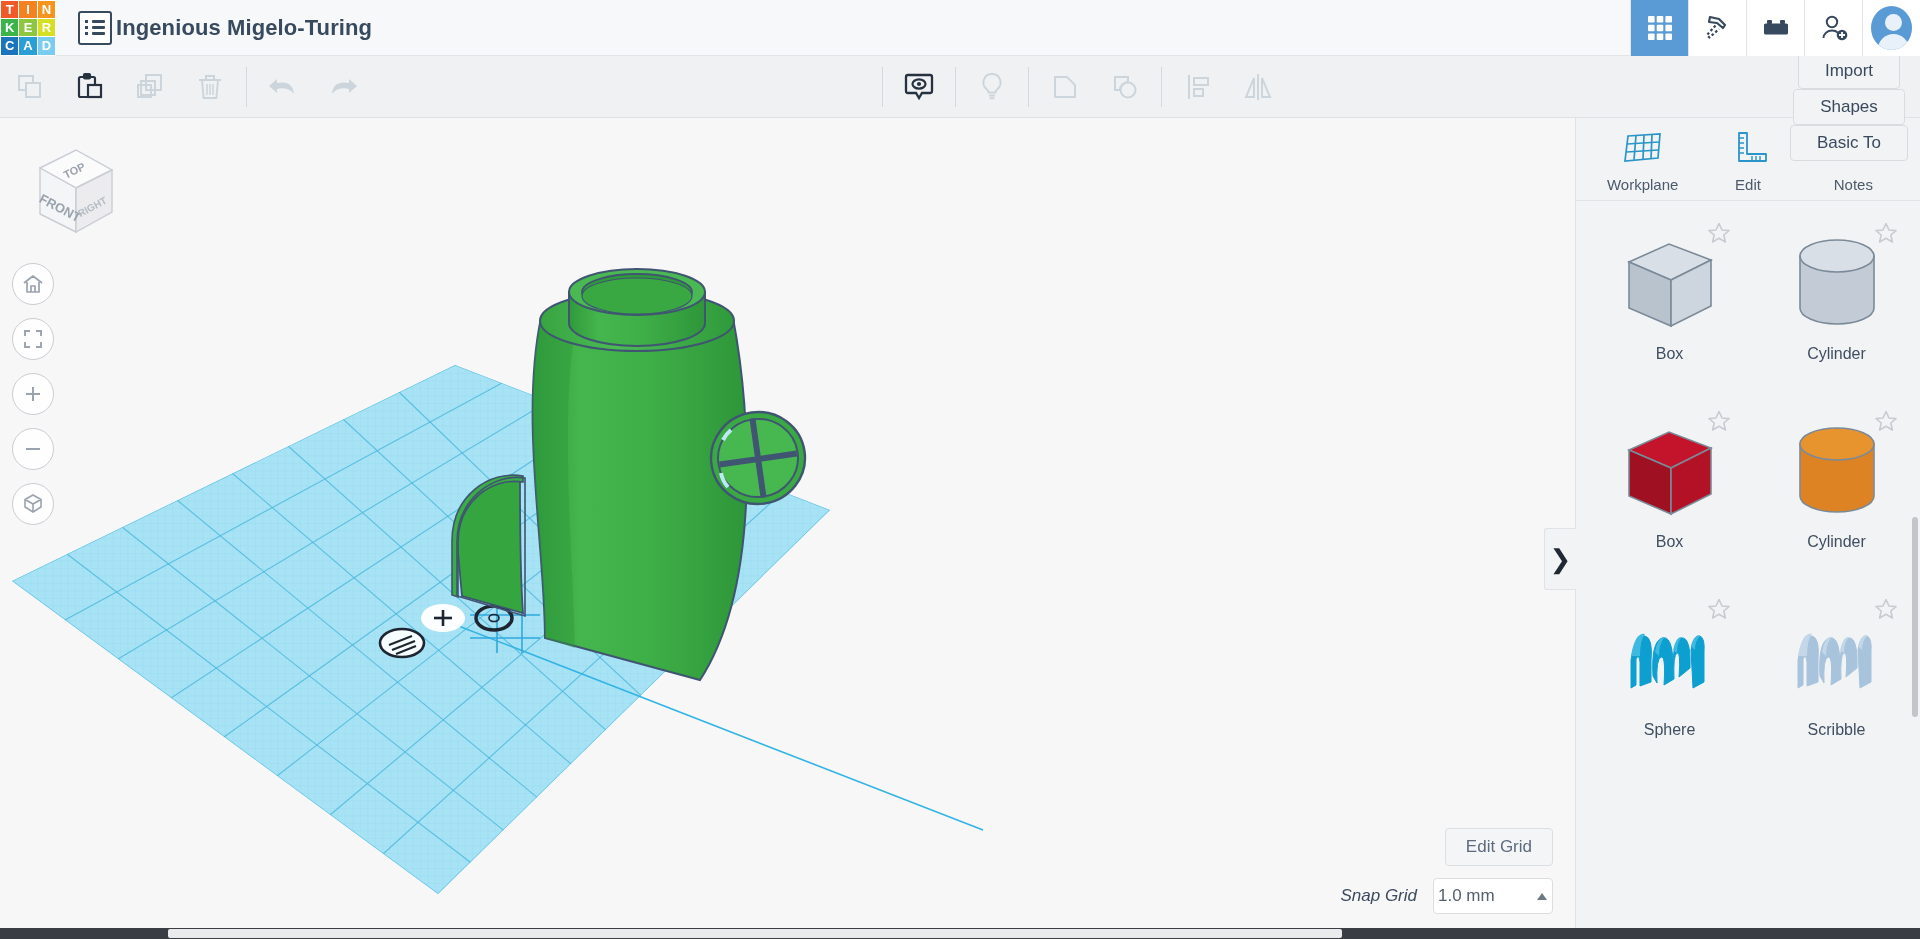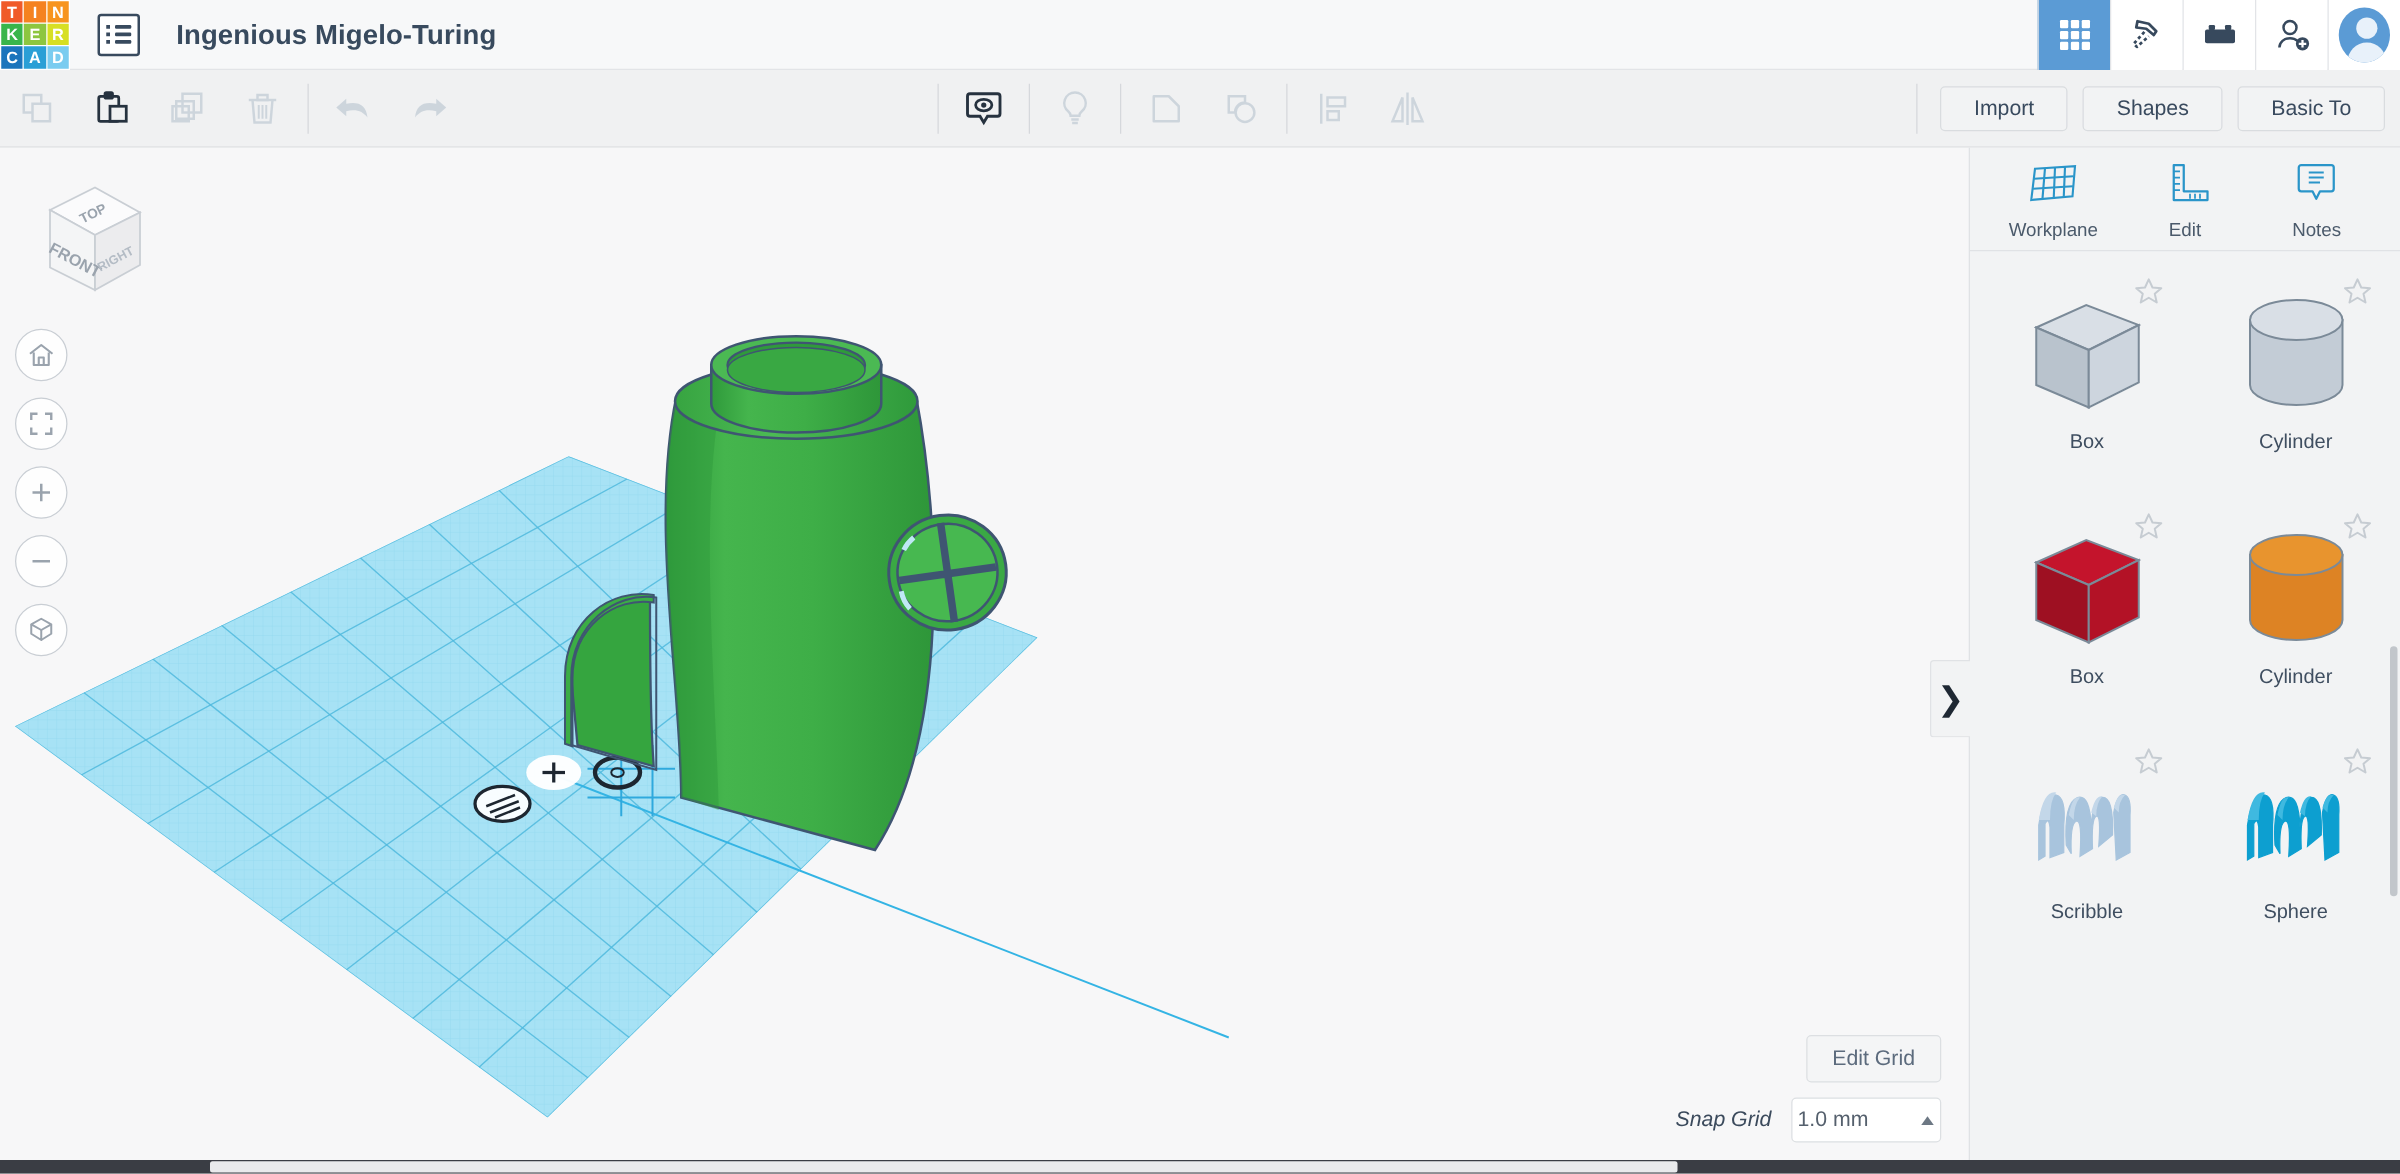--- a/index.html
+++ b/index.html
@@ -24,42 +24,42 @@
     display:flex; align-items:center; justify-content:center;
     color:#fff; font-weight:bold; font-size:13px; line-height:1;
     font-family:"Liberation Sans", sans-serif;
   }
   .hamburger-btn {
     margin-left:22px; width:34px; height:34px; border:2px solid #384a5e; border-radius:3px;
     display:flex; flex-direction:column; justify-content:center; gap:3px; padding:0 5px; cursor:pointer; background:#fff;
   }
   .hamburger-btn i { display:block; height:3px; background:#384a5e; border-radius:1px; position:relative; margin-left:7px;}
   .hamburger-btn i:before { content:""; position:absolute; left:-7px; top:0; width:3px; height:3px; background:#384a5e; }
-  .doc-title { margin-left:29px; font-size:22px; font-weight:bold; color:#384a5e; letter-spacing:.1px; }
+  .doc-title { margin-left:4px; font-size:22px; font-weight:bold; color:#384a5e; letter-spacing:.1px; }
   .top-right { margin-left:auto; display:flex; align-items:stretch; height:56px; }
   .top-icon {
     width:58px; height:56px; display:flex; align-items:center; justify-content:center;
     border-left:1px solid #e2e4e7; background:#fff; cursor:pointer;
   }
   .top-icon.active { background:#5b9bd5; }
   .top-icon.avatar-cell { border-left:1px solid #e2e4e7; padding:0 8px; }
   .avatar { width:44px; height:44px; border-radius:50%; background:#5b9bd5; overflow:hidden; position:relative; }
   .avatar .head { position:absolute; width:17px; height:17px; border-radius:50%; background:#e8f1fa; left:13.5px; top:8px; }
   .avatar .body { position:absolute; width:31px; height:20px; border-radius:16px 16px 0 0; background:#e8f1fa; left:6.5px; top:28px; }
 
   
   .toolbar {
     height:62px; min-height:62px; background:#f0f1f2; display:flex; align-items:center;
     border-bottom:1px solid #dfe1e4; position:relative; z-index:15;
   }
   .tgroup { display:flex; align-items:center; height:100%; }
   .tsep { width:1px; height:40px; background:#d5d8dc; margin:0 6px; }
   .tbtn { width:60px; height:62px; display:flex; align-items:center; justify-content:center; cursor:pointer; }
   .tbtn.dim { opacity:.42; }
-  .toolbar-right { margin-left:auto; display:flex; align-items:center; }
+  .toolbar-right { margin-left:auto; display:flex; align-items:center;flex-direction:column; }
   .txtbtn {
     height:36px; padding:0 26px; margin-right:12px; background:#f2f3f4;
     border:1px solid #d9dcdf; border-radius:4px; color:#394a5e; font-size:17px;
     display:flex; align-items:center; justify-content:center; cursor:pointer;
   }
   .toolbar-mid { display:flex; align-items:center; margin-left:auto; }
 
   
   .main { flex:1; display:flex; position:relative; min-height:0; }
   .viewport { flex:1; position:relative; background:#f7f7f8; overflow:hidden; }
@@ -588,56 +588,56 @@
                 </svg>
               </div>
               <div class="shape-name">Cylinder</div>
             </div>
             <div class="shape-cell">
               <div class="shape-star"><svg width="24" height="24" viewBox="0 0 24 24">
     <path d="M12 2.5 L15 9 L22 9.6 L16.8 14 L18.4 21 L12 17.2 L5.6 21 L7.2 14 L2 9.6 L9 9 Z" fill="none" stroke="#c6ccd2" stroke-width="1.6" stroke-linejoin="round"></path>
                 </svg></div>
               <div class="shape-art">
                 <svg width="118" height="108" viewBox="0 0 118 108">
+                  <g fill="#0d9fd0" stroke="#0d9fd0" stroke-width="1">
+        <path d="M20 54 q4 -26 14 -24 q8 2 6 24 l0 22 l-11 4 l0 -24 q-1 -9 -4 -3 l0 26 l-5 3 z"></path>
+        <path d="M42 70 q-2 -34 9 -38 q10 -3 11 24 q1 -22 8 -24 q10 -2 9 30 l-11 9 q2 -26 -2 -24 q-4 2 -3 26 l-10 6 q2 -30 -3 -28 q-5 2 -4 26 z"></path>
+        <path d="M80 44 q3 -16 9 -14 q5 2 4 16 l0 30 l-11 6 z"></path>
+      </g>
+      <g fill="#3fb9e0">
+        <path d="M20 50 q4 -24 14 -22 q-5 6 -5 22 z"></path>
+        <path d="M44 46 q3 -16 9 -14 q-5 6 -5 18 z"></path>
+        <path d="M62 44 q3 -14 9 -13 q-5 5 -5 16 z"></path>
+        <path d="M80 40 q3 -12 9 -10 q-5 5 -5 14 z"></path>
+      </g>
+                </svg>
+              </div>
+              <div class="shape-name">Sphere</div>
+            </div>
+            <div class="shape-cell">
+              <div class="shape-star"><svg width="24" height="24" viewBox="0 0 24 24">
+    <path d="M12 2.5 L15 9 L22 9.6 L16.8 14 L18.4 21 L12 17.2 L5.6 21 L7.2 14 L2 9.6 L9 9 Z" fill="none" stroke="#c6ccd2" stroke-width="1.6" stroke-linejoin="round"></path>
+                </svg></div>
+              <div class="shape-art">
+                <svg width="118" height="108" viewBox="0 0 118 108">
                   <g fill="#a8c4dd" stroke="#a8c4dd" stroke-width="1">
         <path d="M20 54 q4 -26 14 -24 q8 2 6 24 l0 22 l-11 4 l0 -24 q-1 -9 -4 -3 l0 26 l-5 3 z"></path>
         <path d="M42 70 q-2 -34 9 -38 q10 -3 11 24 q1 -22 8 -24 q10 -2 9 30 l-11 9 q2 -26 -2 -24 q-4 2 -3 26 l-10 6 q2 -30 -3 -28 q-5 2 -4 26 z"></path>
         <path d="M80 44 q3 -16 9 -14 q5 2 4 16 l0 30 l-11 6 z"></path>
       </g>
       <g fill="#c3d7e9">
         <path d="M20 50 q4 -24 14 -22 q-5 6 -5 22 z"></path>
         <path d="M44 46 q3 -16 9 -14 q-5 6 -5 18 z"></path>
         <path d="M62 44 q3 -14 9 -13 q-5 5 -5 16 z"></path>
         <path d="M80 40 q3 -12 9 -10 q-5 5 -5 14 z"></path>
       </g>
                 </svg>
               </div>
               <div class="shape-name">Scribble</div>
             </div>
-            <div class="shape-cell">
-              <div class="shape-star"><svg width="24" height="24" viewBox="0 0 24 24">
-    <path d="M12 2.5 L15 9 L22 9.6 L16.8 14 L18.4 21 L12 17.2 L5.6 21 L7.2 14 L2 9.6 L9 9 Z" fill="none" stroke="#c6ccd2" stroke-width="1.6" stroke-linejoin="round"></path>
-                </svg></div>
-              <div class="shape-art">
-                <svg width="118" height="108" viewBox="0 0 118 108">
-                  <g fill="#0d9fd0" stroke="#0d9fd0" stroke-width="1">
-        <path d="M20 54 q4 -26 14 -24 q8 2 6 24 l0 22 l-11 4 l0 -24 q-1 -9 -4 -3 l0 26 l-5 3 z"></path>
-        <path d="M42 70 q-2 -34 9 -38 q10 -3 11 24 q1 -22 8 -24 q10 -2 9 30 l-11 9 q2 -26 -2 -24 q-4 2 -3 26 l-10 6 q2 -30 -3 -28 q-5 2 -4 26 z"></path>
-        <path d="M80 44 q3 -16 9 -14 q5 2 4 16 l0 30 l-11 6 z"></path>
-      </g>
-      <g fill="#3fb9e0">
-        <path d="M20 50 q4 -24 14 -22 q-5 6 -5 22 z"></path>
-        <path d="M44 46 q3 -16 9 -14 q-5 6 -5 18 z"></path>
-        <path d="M62 44 q3 -14 9 -13 q-5 5 -5 16 z"></path>
-        <path d="M80 40 q3 -12 9 -10 q-5 5 -5 14 z"></path>
-      </g>
-                </svg>
-              </div>
-              <div class="shape-name">Sphere</div>
-            </div>
           </div>
         <div class="rp-scrollbar"></div>
       </div>
     </div>
   </div>
 
   <div class="bottom-strip">
     <div class="thumb"></div>
   </div>
 </div>

